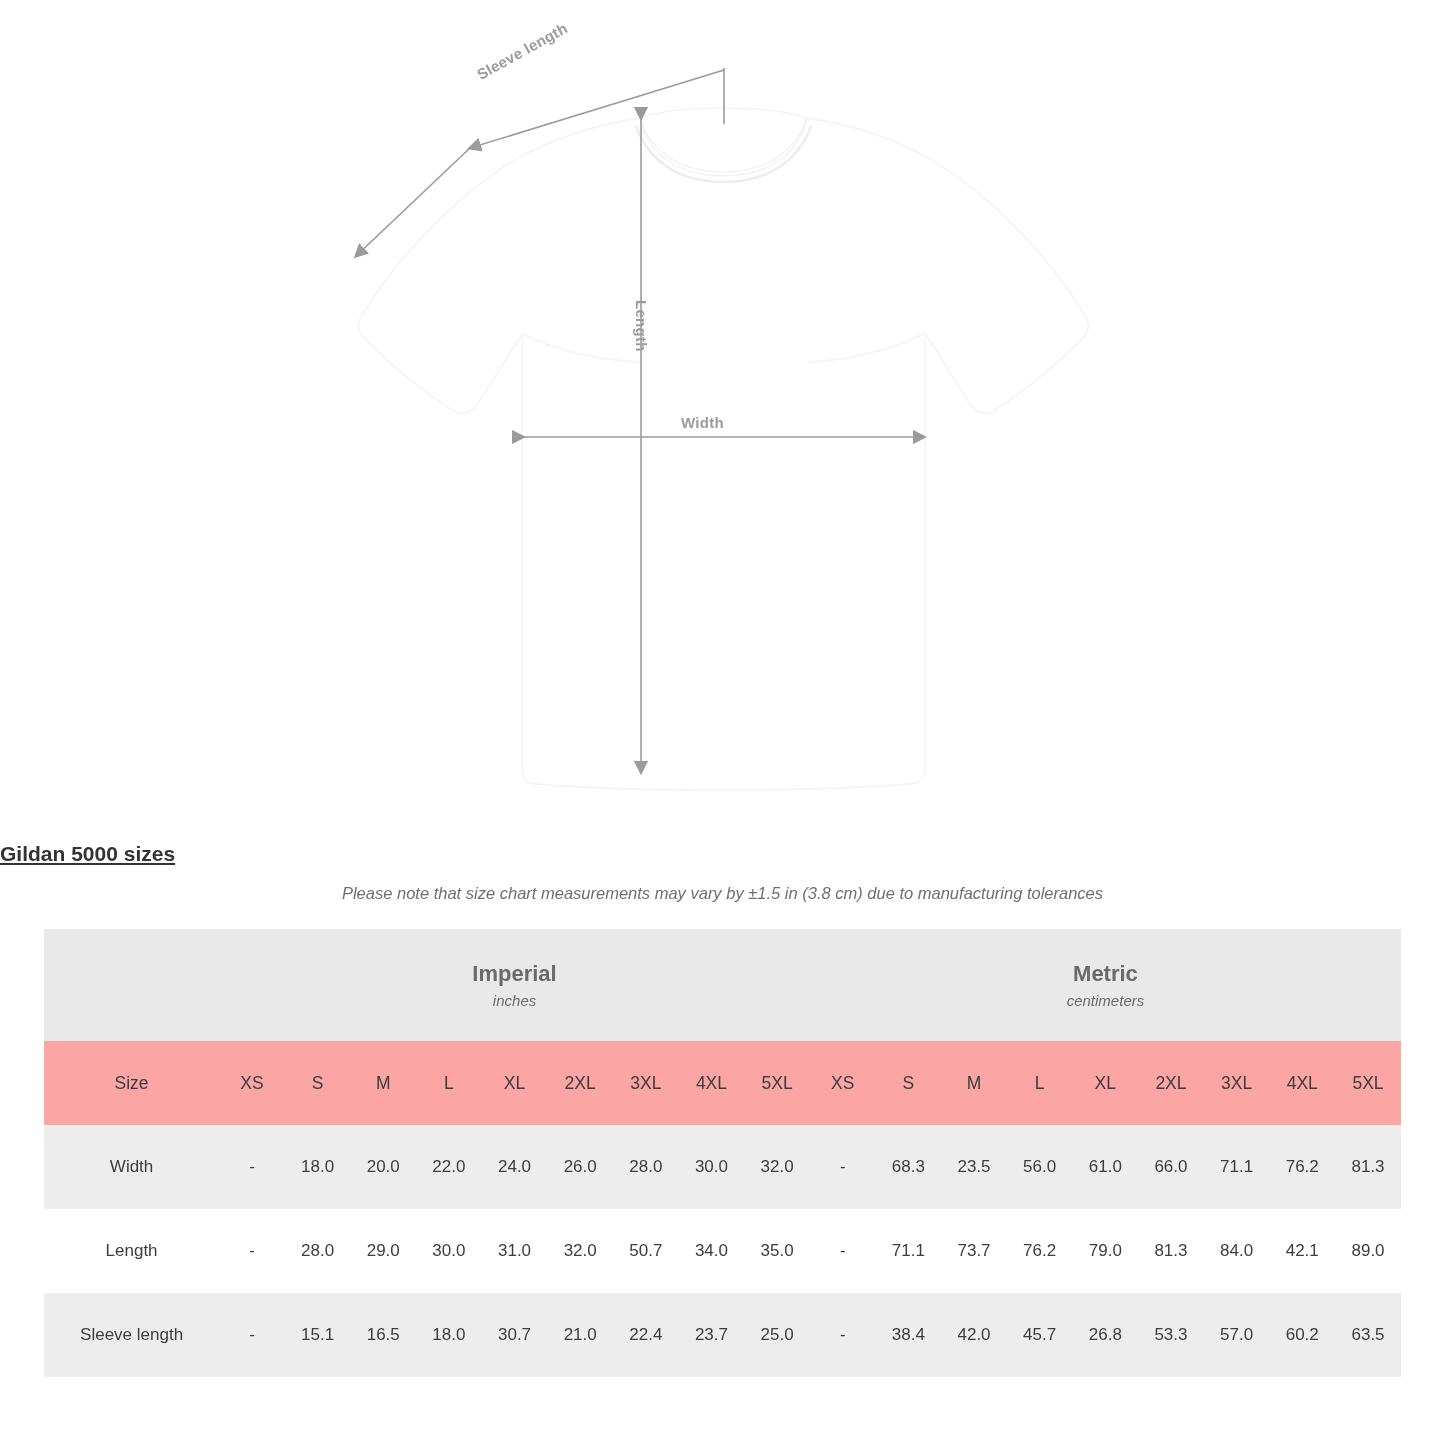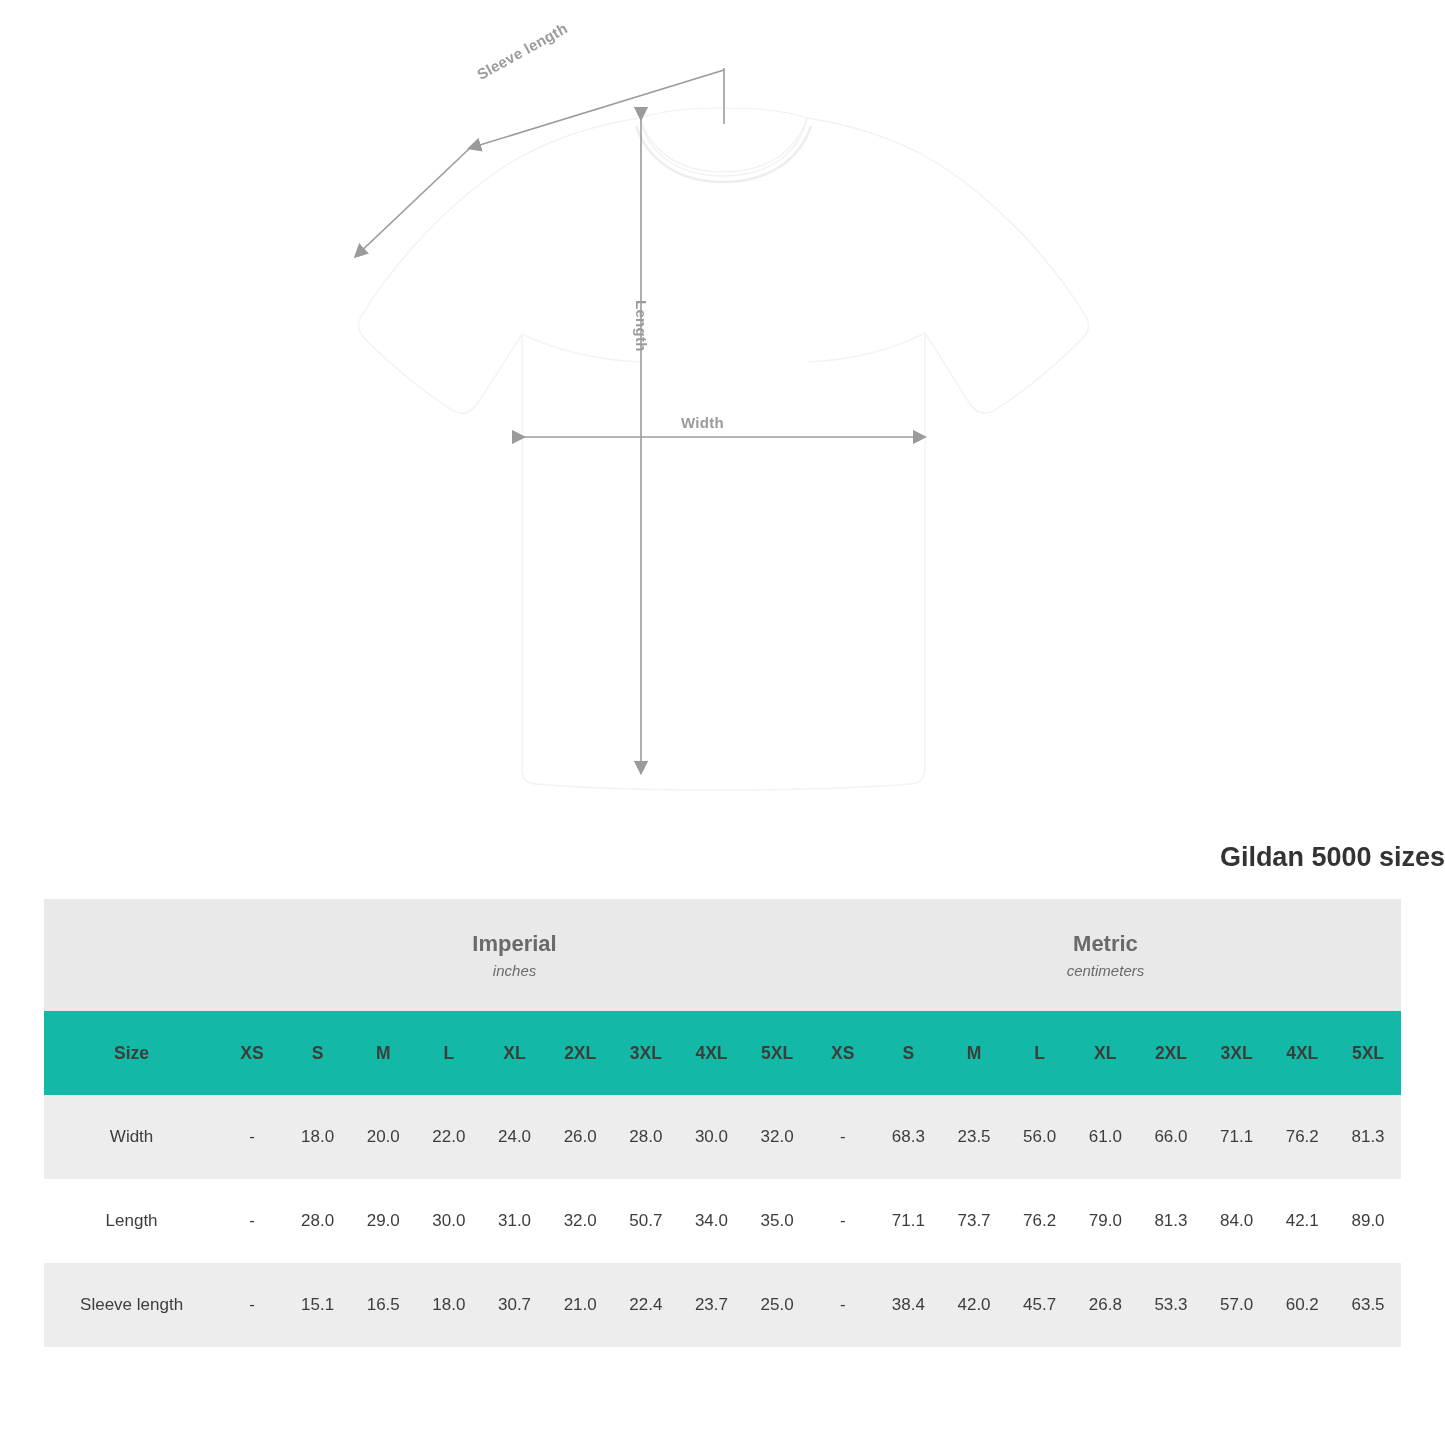--- a/index.html
+++ b/index.html
@@ -51,25 +51,26 @@
     transform: rotate(90deg);
     transform-origin: left top;
   }
   #label-width {
     left: 681px;
     top: 414px;
   }
 
   
   .chart-title {
-    text-align: right;
-    font-size: 27px;
+    text-align: left;
+    font-size: 21px;
     font-weight: bold;
     color: #333333;
     margin: 12px 0 0 0;
+    text-decoration: underline;
   }
   .chart-note {
     text-align: center;
     font-size: 16.5px;
     font-style: italic;
     color: #6f6f6f;
     margin: 18px 0 0 0;
   }
 
   
@@ -102,24 +103,24 @@
     color: #6a6a6a;
     line-height: 1.15;
   }
   .unit-sub {
     font-size: 15px;
     font-style: italic;
     color: #6a6a6a;
     padding-top: 6px;
   }
   tr.headrow td {
-    font-weight: bold;
+    font-weight: normal;
     font-size: 17.5px;
     color: #3d3d3d;
-    background: #14b8a6;
+    background: #fca5a5;
   }
   tr.shaded td {
     background: #ededed;
   }
   td.rowlabel {
     font-weight: bold;
     font-size: 17.5px;
   }
   .col-label { width: 175px; }
   .col-val { width: 65.6px; }
@@ -186,20 +187,21 @@
         <line x1="523" y1="437" x2="924" y2="437" stroke="#9b9b9b" stroke-width="1.6" marker-start="url(#ah2)" marker-end="url(#ah)"></line>
       </g>
     </svg>
 
     <div class="dim-label" id="label-sleeve">Sleeve length</div>
     <div class="dim-label" id="label-length">Length</div>
     <div class="dim-label" id="label-width">Width</div>
   </div>
 
   <div class="chart-title">Gildan 5000 sizes</div>
+  <div class="chart-note">Please note that size chart measurements may vary by ±1.5 in (3.8 cm) due to manufacturing tolerances</div>
 
   <div class="table-wrap">
     <table class="size-table">
       <colgroup>
         <col class="col-label">
         <col class="col-val">
           <col class="col-val">
           <col class="col-val">
           <col class="col-val">
           <col class="col-val">

